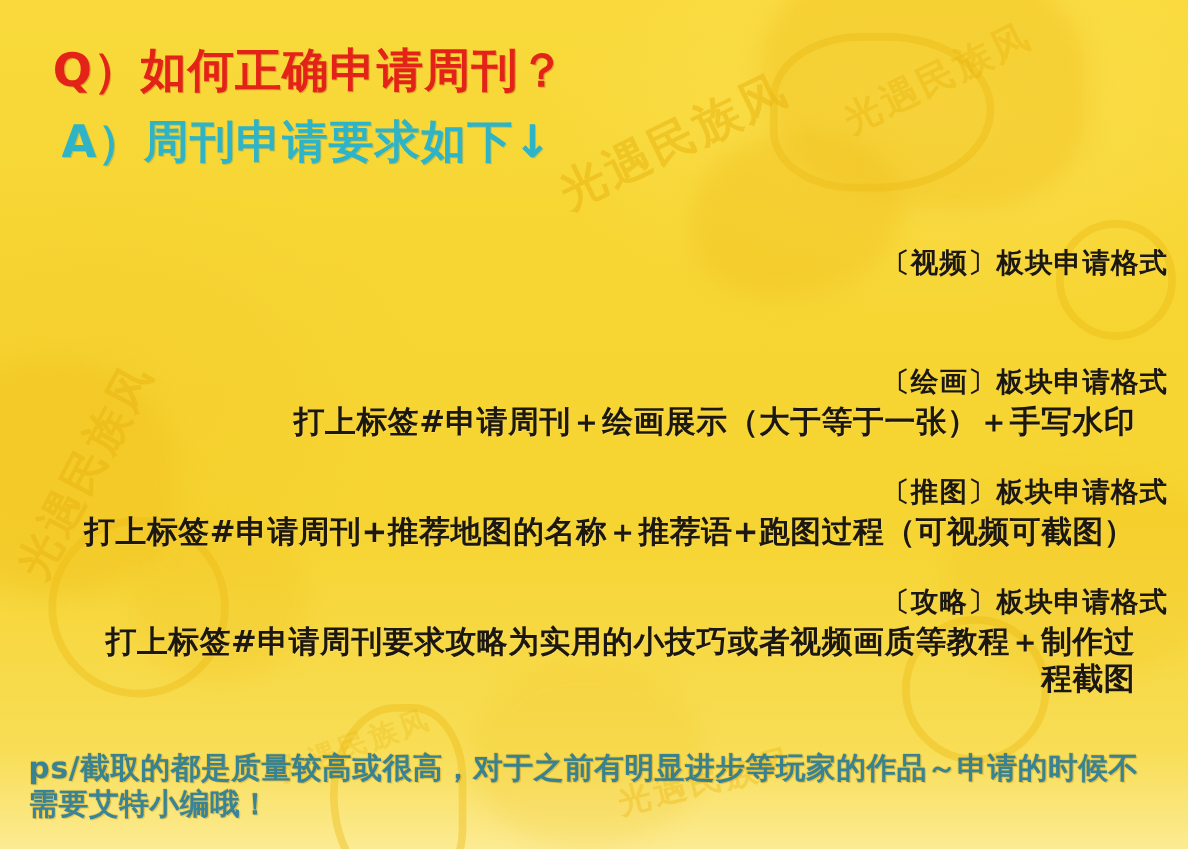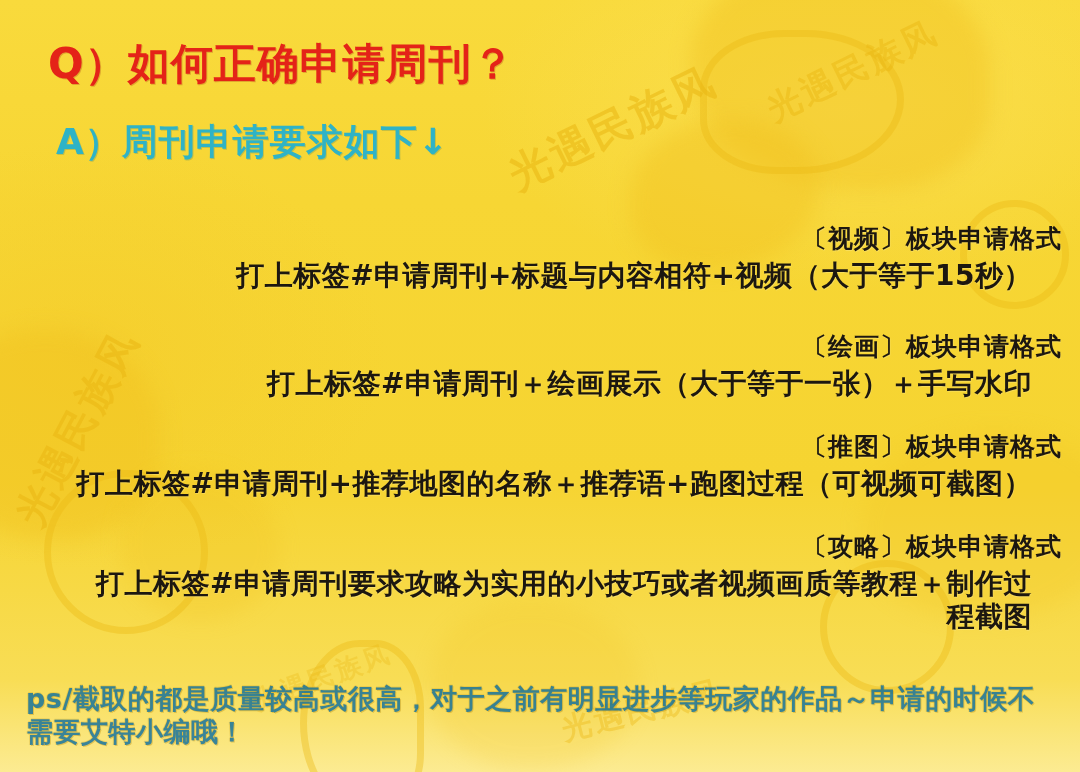--- a/index.html
+++ b/index.html
@@ -88,22 +88,22 @@
     font-size: 42px;
     font-weight: 700;
     color: #E42318;
     letter-spacing: 1px;
     white-space: nowrap;
     text-shadow: 1px 1px 0 rgba(150,20,10,0.25);
   }
   .title-a {
     position: absolute;
     left: 56px;
-    top: 118px;
-    font-size: 36px;
+    top: 102px;
+    font-size: 41px;
     font-weight: 700;
     color: #2FB3C6;
     letter-spacing: 1px;
     white-space: nowrap;
     text-shadow: 1px 1px 0 rgba(20,110,125,0.22);
   }
 
   .rule-block {
     position: absolute;
     left: 72px;
@@ -178,21 +178,20 @@
   <div class="wm wm-5">光遇民族风</div>
 
   <div class="content">
 
     <div class="title-q">Q）如何正确申请周刊？</div>
 
     <div class="title-a">A）周刊申请要求如下↓</div>
 
     <div class="rule-block block-1">
       <div class="rule-head">〔视频〕板块申请格式</div>
-      <div class="rule-body">打上标签#申请周刊+标题与内容相符+视频（大于等于15秒）</div>
     </div>
 
     <div class="rule-block block-2">
       <div class="rule-head">〔绘画〕板块申请格式</div>
       <div class="rule-body">打上标签#申请周刊＋绘画展示（大于等于一张）＋手写水印</div>
     </div>
 
     <div class="rule-block block-3">
       <div class="rule-head">〔推图〕板块申请格式</div>
       <div class="rule-body">打上标签#申请周刊+推荐地图的名称＋推荐语+跑图过程（可视频可截图）</div>

